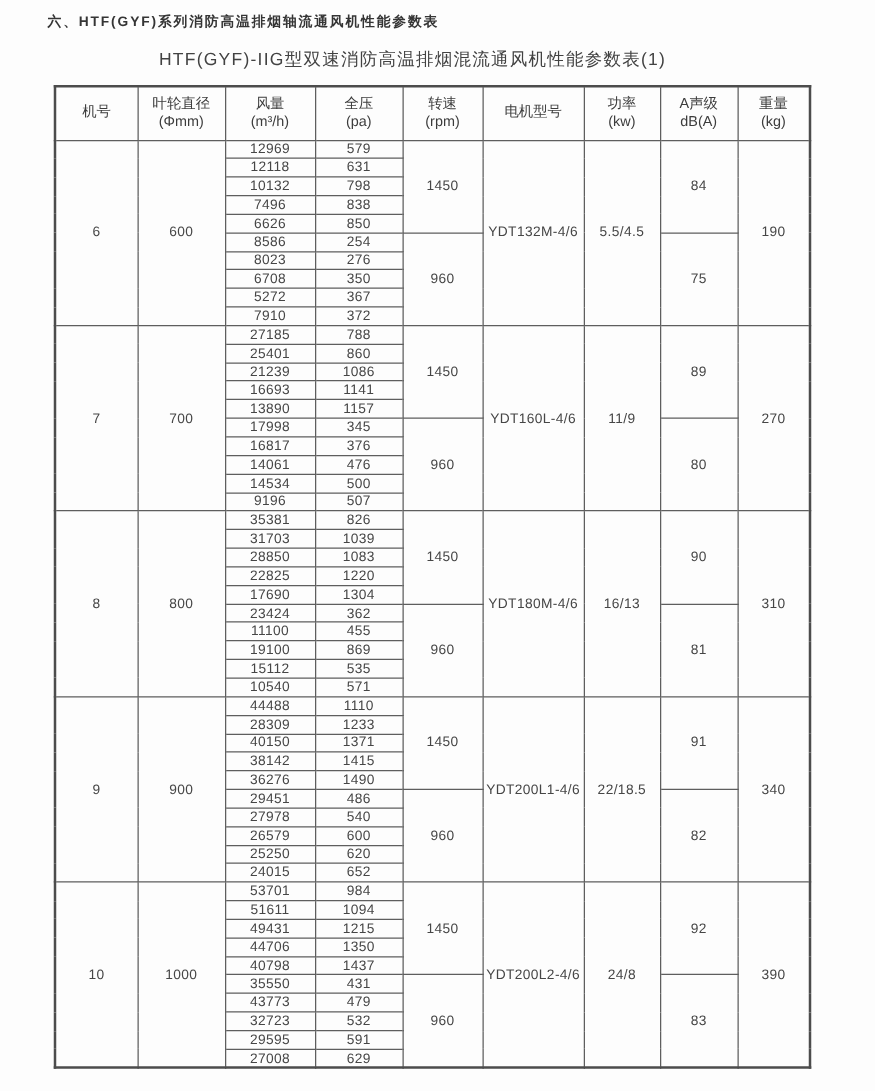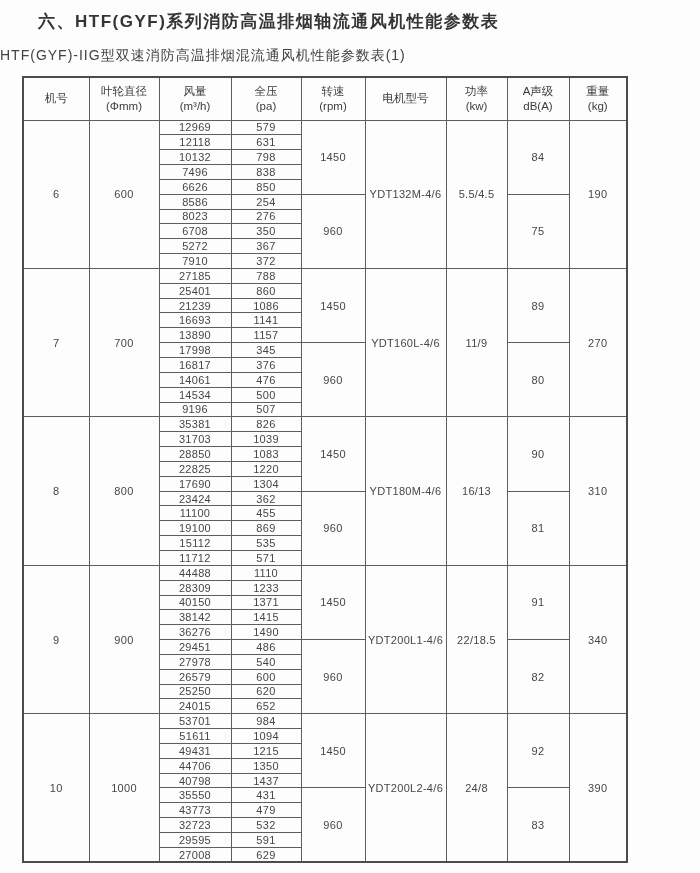--- a/index.html
+++ b/index.html
@@ -7,42 +7,42 @@
     position: relative;
     width: 700px;
     height: 873px;
     background: #fdfdfd;
     font-family: "Liberation Sans", sans-serif;
     color: #3f3f3f;
     box-sizing: border-box;
     overflow: hidden;
   }
   .title {
-    font-size: 17px;
+    font-size: 11px;
     font-weight: bold;
     color: #353535;
     letter-spacing: 1.5px;
     margin: 0;
     padding: 10px 0 0 38px;
   }
   .subtitle {
     font-size: 14px;
     font-weight: normal;
     color: #424242;
     letter-spacing: 1px;
     margin: 0;
     padding: 14px 0 11px 0;
     width: 660px;
-    text-align: left;
+    text-align: center;
   }
   table.perf {
     border-collapse: collapse;
     table-layout: fixed;
     width: 604px;
-    margin-left: 22px;
+    margin-left: 43px;
     border: 2px solid #4c4c4c;
   }
   table.perf th, table.perf td {
     border: 1px solid #5e5e5e;
     text-align: center;
     vertical-align: middle;
     padding: 0;
     overflow: hidden;
   }
   table.perf thead tr { height: 43px; }
@@ -255,21 +255,21 @@
         </tr>
         <tr>
           <td>19100</td>
           <td>869</td>
         </tr>
         <tr>
           <td>15112</td>
           <td>535</td>
         </tr>
         <tr>
-          <td>11712</td>
+          <td>10540</td>
           <td>571</td>
         </tr>
         <tr>
           <td rowspan="10">9</td>
           <td rowspan="10">900</td>
           <td>44488</td>
           <td>1110</td>
           <td rowspan="5">1450</td>
           <td rowspan="10" class="motor-cell">YDT200L1-4/6</td>
           <td rowspan="10">22/18.5</td>

